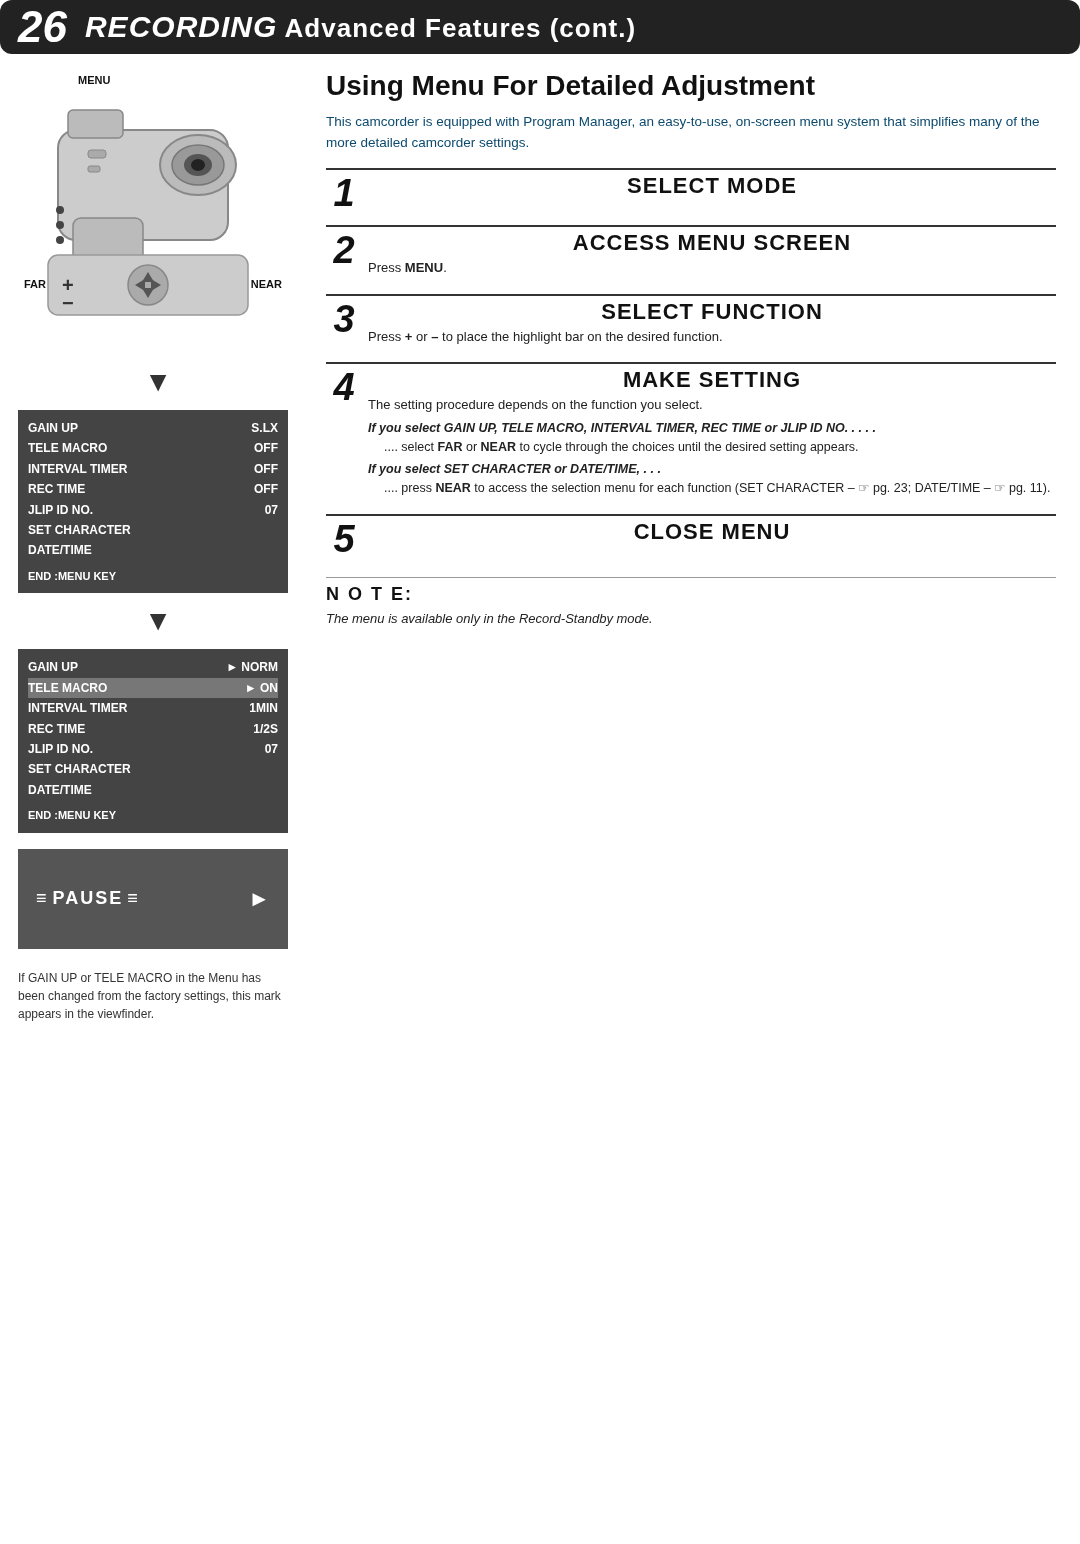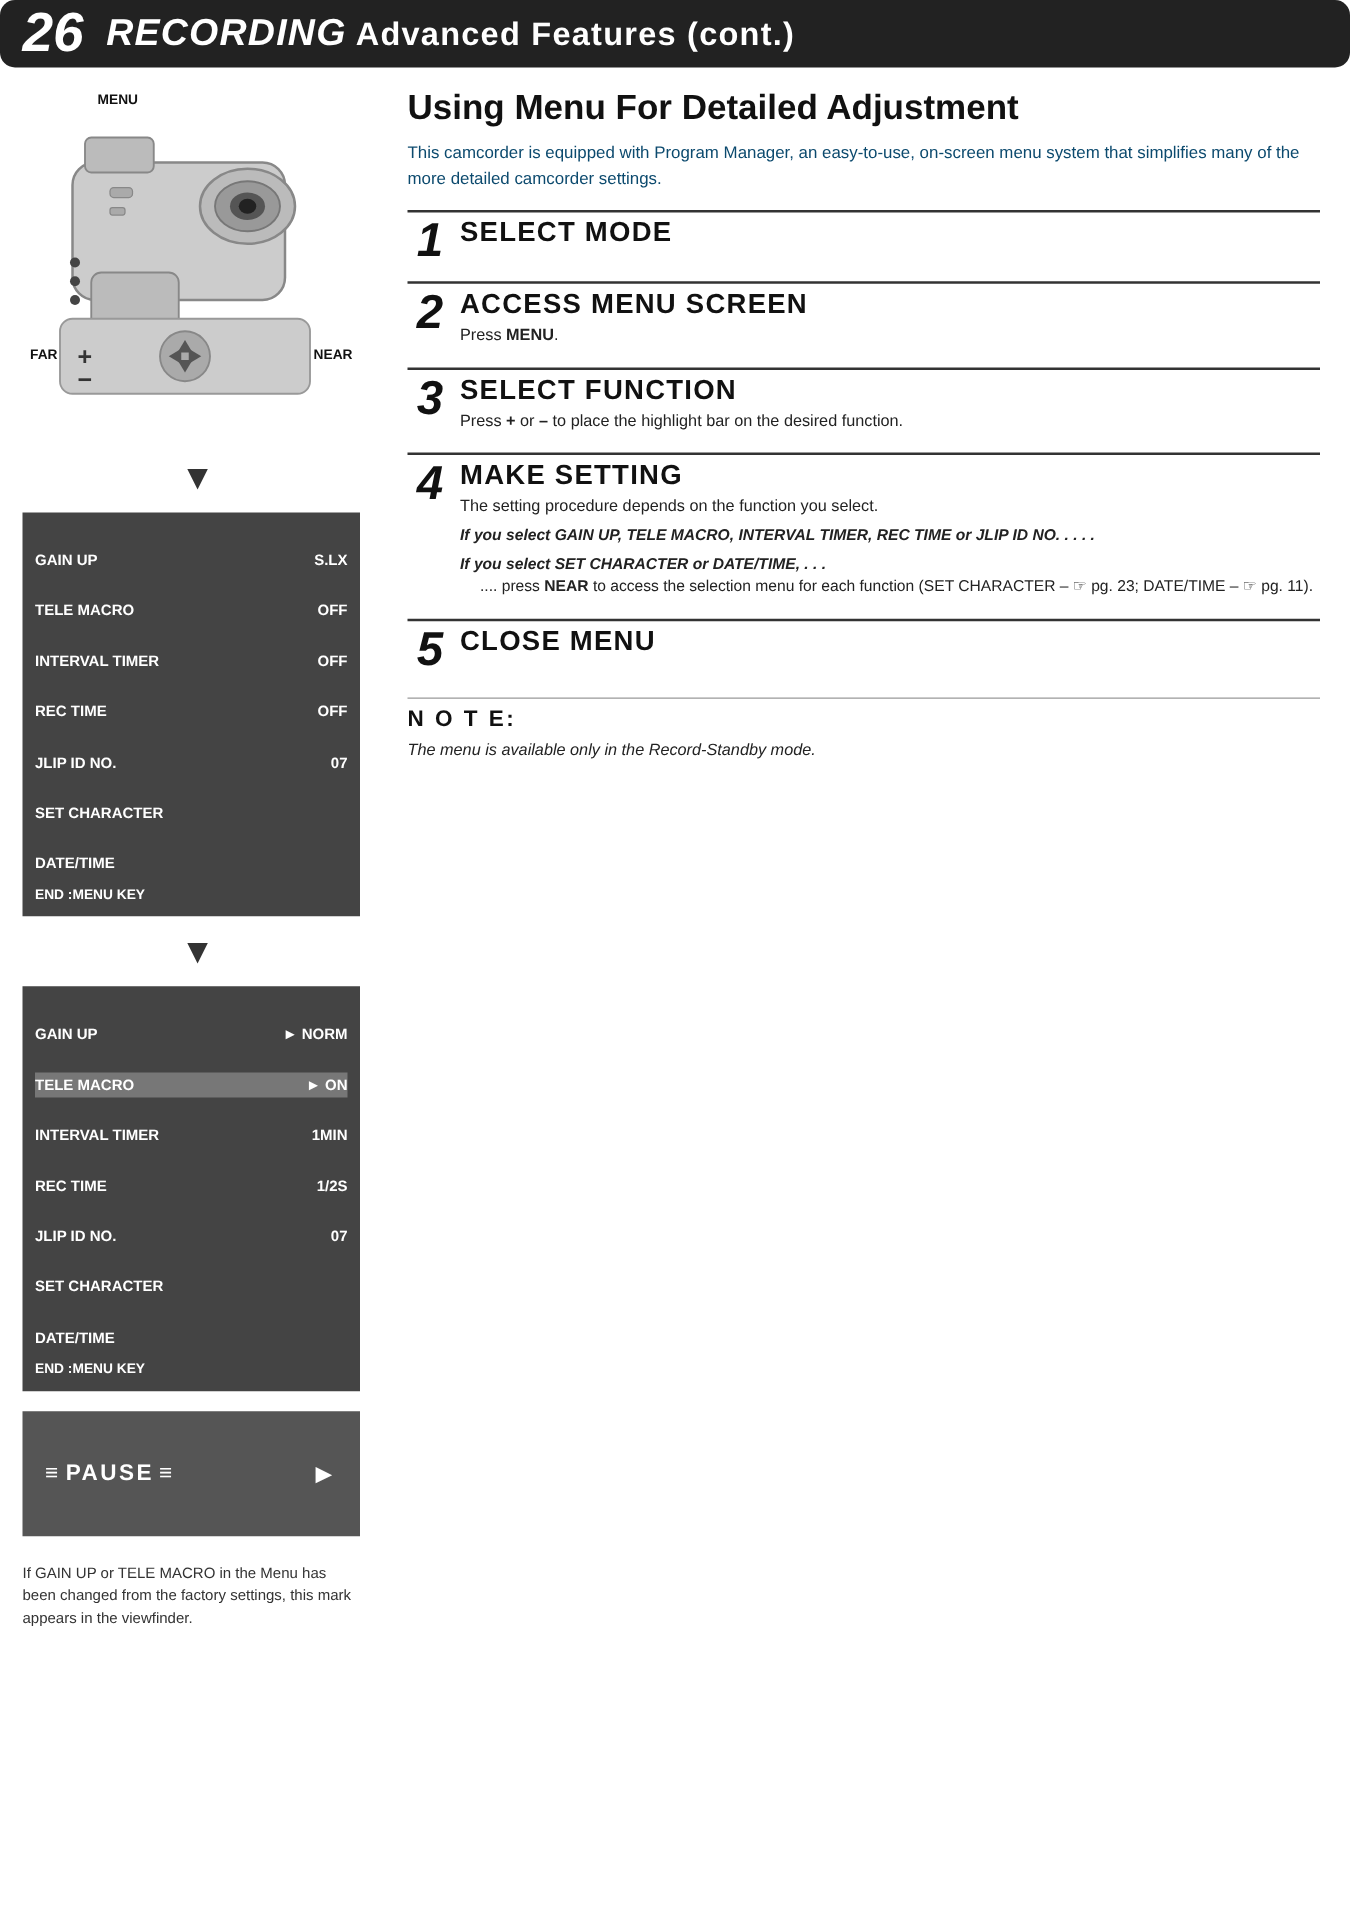--- a/index.html
+++ b/index.html
@@ -109,21 +109,20 @@
       font-size: 12px;
       font-weight: bold;
       padding: 8px 10px;
       width: 270px;
       line-height: 1.7;
     }
     .menu-box-row {
       display: flex;
       justify-content: space-between;
       align-items: center;
-      margin-top: 20px;
     }
     .menu-box-row.highlighted {
       background: #777;
     }
     .menu-box .end-menu {
       margin-top: 6px;
       font-size: 11px;
     }
 
     .menu-value {
@@ -218,20 +217,21 @@
 
     .step-heading {
       font-size: 22px;
       font-weight: bold;
       color: #111;
       text-transform: uppercase;
       letter-spacing: 1px;
       line-height: 1.1;
       margin-bottom: 3px;
       font-family: Arial, Helvetica, sans-serif;
+      text-align: center;
     }
 
     .step-text {
       font-size: 13px;
       color: #222;
       line-height: 1.5;
     }
 
     .step-text b, .step-text strong {
       font-weight: bold;
@@ -450,20 +450,21 @@
 
     <div class="step-block">
       <div class="step-header">
         <span class="step-number">4</span>
         <div class="step-content">
           <div class="step-heading">MAKE SETTING</div>
           <div class="step-text">The setting procedure depends on the function you select.</div>
           <div class="sub-note">
             <em><strong>If you select GAIN UP, TELE MACRO, INTERVAL TIMER, REC TIME or JLIP ID NO. . . . .</strong></em>
           </div>
+          <div class="sub-note-indent">.... select <strong>FAR</strong> or <strong>NEAR</strong> to cycle through the choices until the desired setting appears.</div>
           <div class="sub-note">
             <em><strong>If you select SET CHARACTER or DATE/TIME, . . .</strong></em>
           </div>
           <div class="sub-note-indent">.... press <strong>NEAR</strong> to access the selection menu for each function (SET CHARACTER – ☞ pg. 23; DATE/TIME – ☞ pg. 11).</div>
         </div>
       </div>
     </div>
 
     <div class="step-block">
       <div class="step-header">

